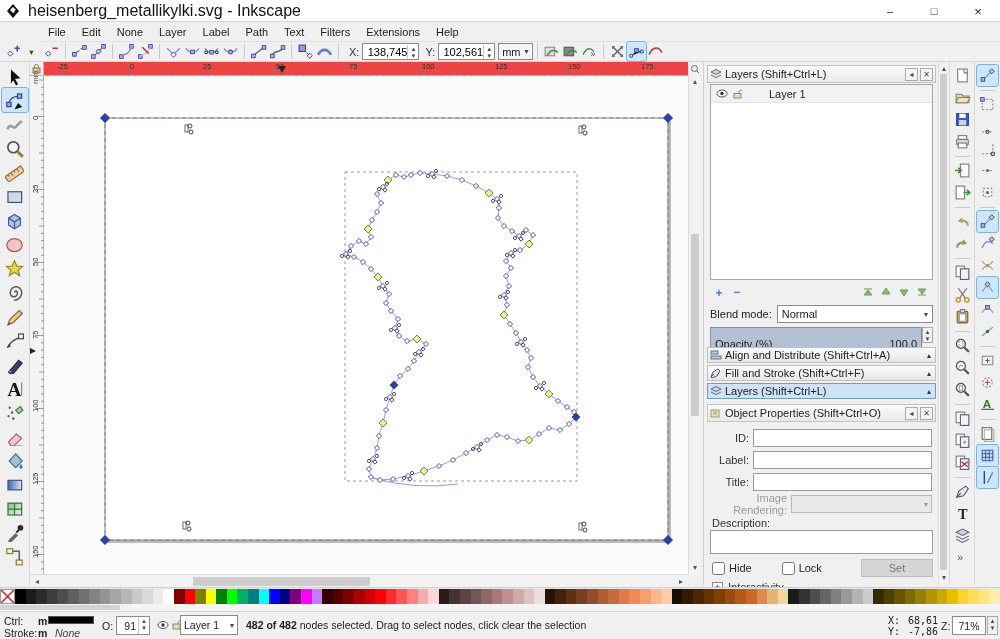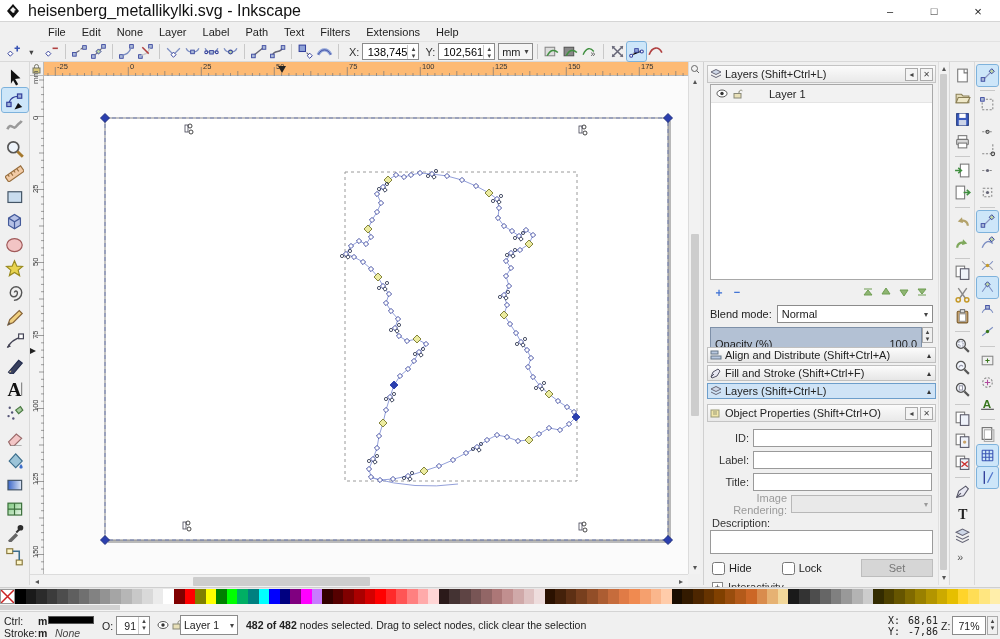--- a/index.html
+++ b/index.html
@@ -33,21 +33,21 @@
   
   .workspace { position:absolute; left:0; top:62px; width:1000px; height:523px; }
 
   
   .toolbox { position:absolute; left:0; top:0; width:30px; height:523px; background:#f0f0f0; border-right:1px solid #d9d9d9; display:flex; flex-direction:column; align-items:center; padding-top:2px; }
   .tool-btn { width:26px; height:24px; display:flex; align-items:center; justify-content:center; border-radius:2px; margin-bottom:0px; }
   .tool-btn.active { background:#cde6f9; outline:1px solid #7db2dc; }
 
   
   .ruler-corner { position:absolute; left:30px; top:0; width:14px; height:14px; background:#f0f0f0; border-right:1px solid #b9b9b9; border-bottom:1px solid #b9b9b9; display:flex; align-items:center; justify-content:center; }
-  .ruler-top { position:absolute; left:44px; top:0; width:644px; height:14px; background:#fdba74; border-bottom:1px solid #b9b9b9; }
+  .ruler-top { position:absolute; left:44px; top:0; width:644px; height:14px; background:#ef4444; border-bottom:1px solid #b9b9b9; }
   .ruler-left { position:absolute; left:30px; top:14px; width:14px; height:498px; background:#f3f3f3; border-right:1px solid #b9b9b9; }
   .ruler-unit { position:absolute; left:31px; top:22px; font-size:8px; color:#555; transform:rotate(-90deg); transform-origin:left top; }
 
   
   .canvas { position:absolute; left:44px; top:14px; width:644px; height:498px; background:#fbfbfb; overflow:hidden; }
 
   
   .vscroll { position:absolute; left:688px; top:0; width:12px; height:512px; background:#f2f2f2; border-left:1px solid #dcdcdc; }
   .hscroll { position:absolute; left:30px; top:512px; width:658px; height:13px; background:#f2f2f2; border-top:1px solid #dcdcdc; }
   .scroll-thumb { position:absolute; background:#cdcdcd; border-radius:1px; }

